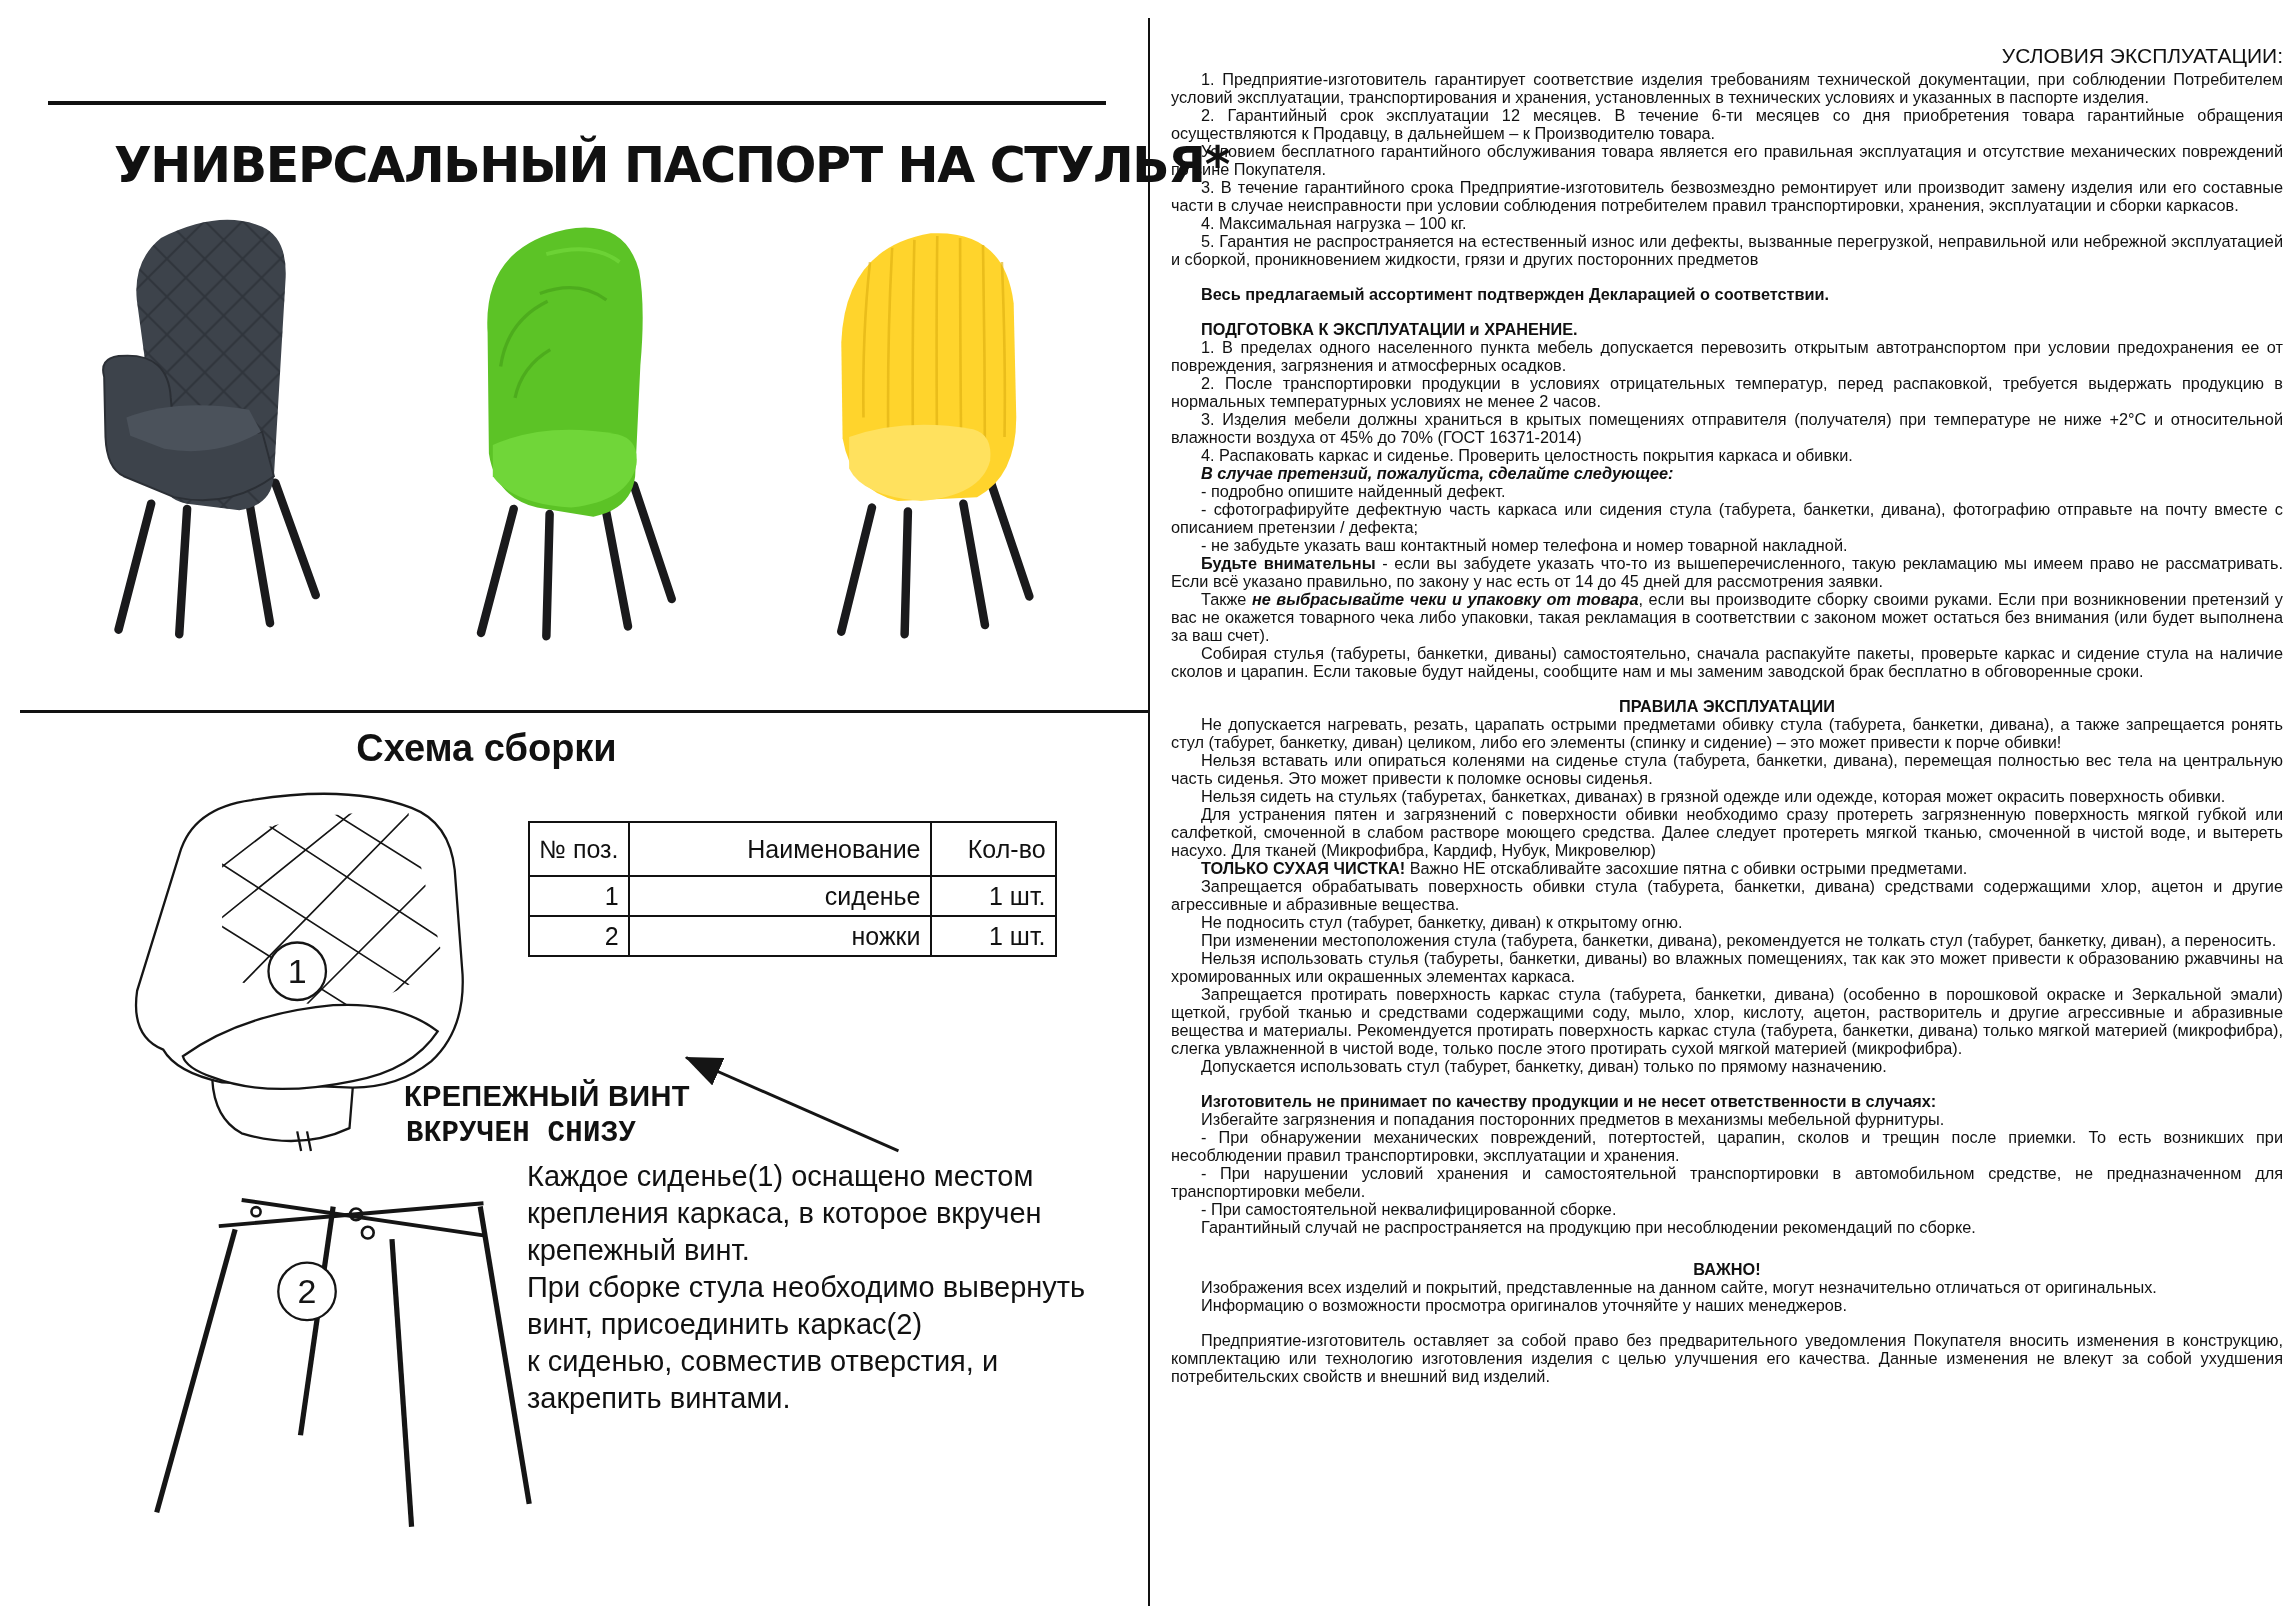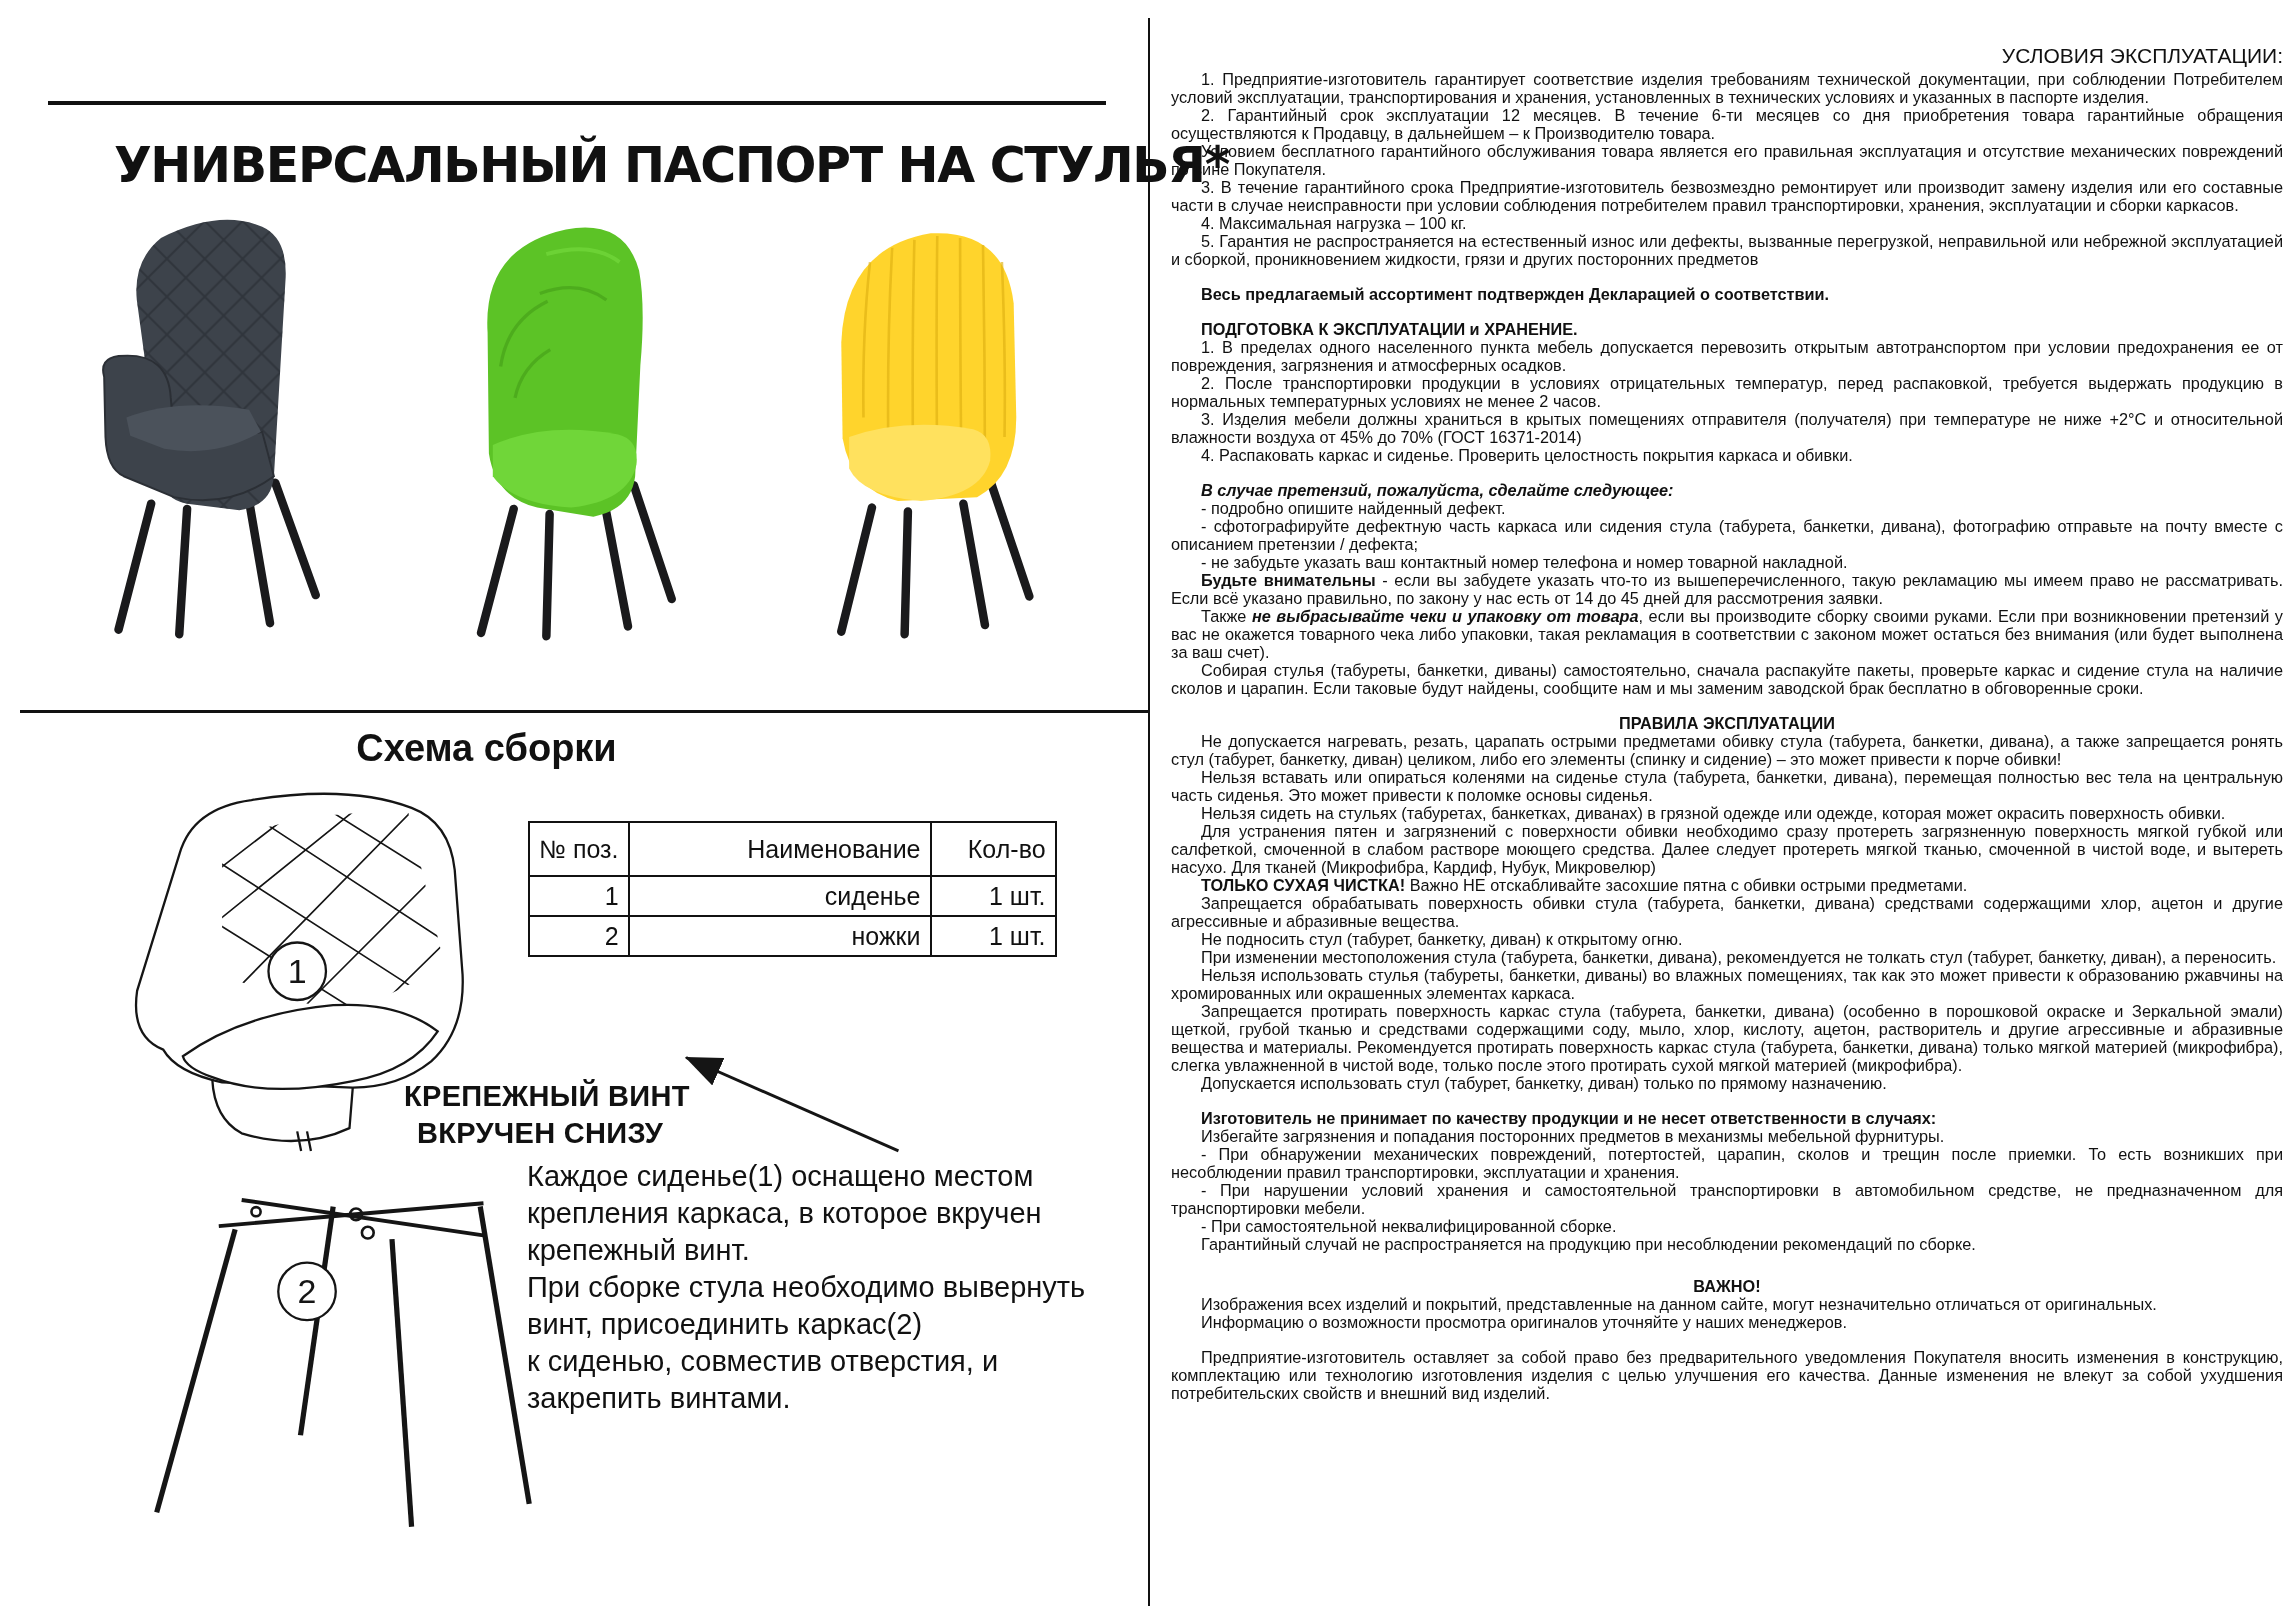--- a/index.html
+++ b/index.html
@@ -20,21 +20,21 @@
   .h2{position:absolute;left:0;top:727px;width:973px;text-align:center;font-size:38px;font-weight:bold;}
 
   .diagram{position:absolute;left:26px;top:775px;width:1111px;height:765px;}
 
   table.parts{position:absolute;left:528px;top:821px;border-collapse:collapse;font-size:25px;table-layout:fixed;}
   table.parts th,table.parts td{border:2px solid #111;padding:0 9.2px;vertical-align:middle;text-align:right;font-weight:normal;overflow:hidden;white-space:nowrap;}
   table.parts thead th{height:52px;}
   table.parts tbody td{height:38px;}
 
   .screw-note{position:absolute;left:404px;top:1078px;font-size:29px;font-weight:bold;line-height:37px;letter-spacing:0.3px;}
-  .screw-note div:nth-child(2){margin-left:13px;}
+  .screw-note div:nth-child(2){margin-left:2px;font-family:Liberation Mono, monospace;}
   .instructions{position:absolute;left:527px;top:1158px;font-size:29px;line-height:37px;white-space:nowrap;}
 
   
   .terms{position:absolute;left:1171px;top:27.5px;width:1112px;font-size:16.3px;line-height:18px;}
   .rb{text-align:justify;text-indent:30px;}
   .rb.h1{text-align:right;text-indent:0;font-weight:normal;font-size:21px;margin-bottom:5px;}
   .rb.hc{text-align:center;text-indent:0;font-weight:bold;}
   .rb.hb{font-weight:bold;}
   .rb span.b{font-weight:bold;}
   .rb span.i{font-style:italic;}
@@ -198,21 +198,21 @@
       <div class="rb p"><span>Условием бесплатного гарантийного обслуживания товара является его правильная эксплуатация и отсутствие механических повреждений по вине Покупателя.</span></div>
       <div class="rb p"><span>3. В течение гарантийного срока Предприятие-изготовитель безвозмездно ремонтирует или производит замену изделия или его составные части в случае неисправности при условии соблюдения потребителем правил транспортировки, хранения, эксплуатации и сборки каркасов.</span></div>
       <div class="rb p"><span>4. Максимальная нагрузка – 100 кг.</span></div>
       <div class="rb p"><span>5. Гарантия не распространяется на естественный износ или дефекты, вызванные перегрузкой, неправильной или небрежной эксплуатацией и сборкой, проникновением жидкости, грязи и других посторонних предметов</span></div>
       <div class="rb hb" style="margin-top: 17px;"><span>Весь предлагаемый ассортимент подтвержден Декларацией о соответствии.</span></div>
       <div class="rb hb" style="margin-top: 17px;"><span>ПОДГОТОВКА К ЭКСПЛУАТАЦИИ и ХРАНЕНИЕ.</span></div>
       <div class="rb p"><span>1. В пределах одного населенного пункта мебель допускается перевозить открытым автотранспортом при условии предохранения ее от повреждения, загрязнения и атмосферных осадков.</span></div>
       <div class="rb p"><span>2. После транспортировки продукции в условиях отрицательных температур, перед распаковкой, требуется выдержать продукцию в нормальных температурных условиях не менее 2 часов.</span></div>
       <div class="rb p"><span>3. Изделия мебели должны храниться в крытых помещениях отправителя (получателя) при температуре не ниже +2°С и относительной влажности воздуха от 45% до 70% (ГОСТ 16371-2014)</span></div>
       <div class="rb p"><span>4. Распаковать каркас и сиденье. Проверить целостность покрытия каркаса и обивки.</span></div>
-      <div class="rb p" style="margin-top: 17px;"><span class="b i">В случае претензий, пожалуйста, сделайте следующее:</span></div>
+      <div class="rb p" style=""><span class="b i">В случае претензий, пожалуйста, сделайте следующее:</span></div>
       <div class="rb p"><span>- подробно опишите найденный дефект.</span></div>
       <div class="rb p"><span>- сфотографируйте дефектную часть каркаса или сидения стула (табурета, банкетки, дивана), фотографию отправьте на почту вместе с описанием претензии / дефекта;</span></div>
       <div class="rb p"><span>- не забудьте указать ваш контактный номер телефона и номер товарной накладной.</span></div>
       <div class="rb p"><span class="b">Будьте внимательны</span><span> - если вы забудете указать что-то из вышеперечисленного, такую рекламацию мы имеем право не рассматривать. Если всё указано правильно, по закону у нас есть от 14 до 45 дней для рассмотрения заявки.</span></div>
       <div class="rb p"><span>Также </span><span class="b i">не выбрасывайте чеки и упаковку от товара</span><span>, если вы производите сборку своими руками. Если при возникновении претензий у вас не окажется товарного чека либо упаковки, такая рекламация в соответствии с законом может остаться без внимания (или будет выполнена за ваш счет).</span></div>
       <div class="rb p"><span>Собирая стулья (табуреты, банкетки, диваны) самостоятельно, сначала распакуйте пакеты, проверьте каркас и сидение стула на наличие сколов и царапин. Если таковые будут найдены, сообщите нам и мы заменим заводской брак бесплатно в обговоренные сроки.</span></div>
       <div class="rb hc" style="margin-top: 17px;"><span>ПРАВИЛА ЭКСПЛУАТАЦИИ</span></div>
       <div class="rb p"><span>Не допускается нагревать, резать, царапать острыми предметами обивку стула (табурета, банкетки, дивана), а также запрещается ронять стул (табурет, банкетку, диван) целиком, либо его элементы (спинку и сидение) – это может привести к порче обивки!</span></div>
       <div class="rb p"><span>Нельзя вставать или опираться коленями на сиденье стула (табурета, банкетки, дивана), перемещая полностью вес тела на центральную часть сиденья. Это может привести к поломке основы сиденья.</span></div>
       <div class="rb p"><span>Нельзя сидеть на стульях (табуретах, банкетках, диванах) в грязной одежде или одежде, которая может окрасить поверхность обивки.</span></div>

